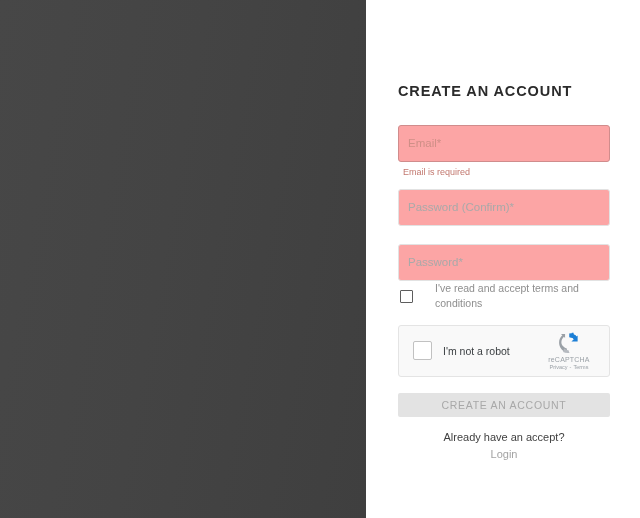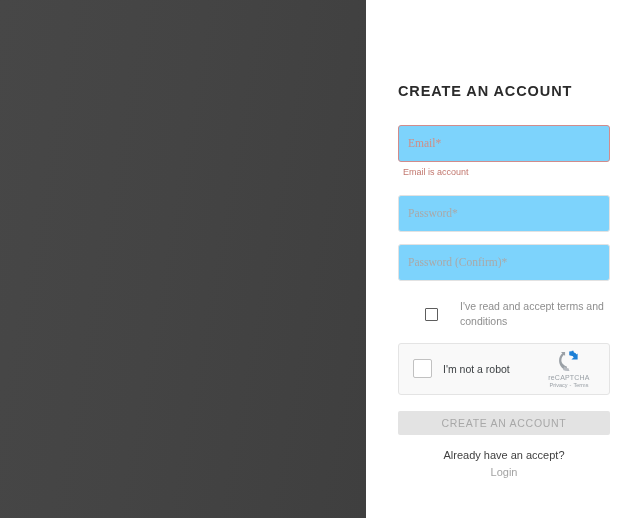--- a/index.html
+++ b/index.html
@@ -54,23 +54,23 @@
 
   
   .field-wrap { margin-top: 0; }
 
   .text-field {
     display: block;
     width: 212px;
     height: 37px;
     border: 1px solid #e2e2e2;
     border-radius: 3px;
-    background: #7dd3fc;
+    background: #fca5a5;
     padding: 0 9px;
-    font-family: Liberation Serif, serif;
+    font-family: Liberation Sans, sans-serif;
     font-size: 11.5px;
     color: #4a4a4a;
     outline: none;
   }
   .text-field::placeholder {
     color: #a9a9a9;
     opacity: 1;
   }
 
   .text-field.has-error {
@@ -91,23 +91,21 @@
   }
 
   .field-password   { margin-top: 18px; }
   .field-password2  { margin-top: 12px; }
   .field-name       { margin-top: 12px; }
 
   
   .terms-row {
     display: flex;
     align-items: flex-start;
-    margin-top: 18px;
     padding-left: 2px;
-    justify-content: flex-end;
   }
   .checkbox-square {
     width: 13px;
     height: 13px;
     border: 1.6px solid #5d5d5d;
     background: #ffffff;
     flex: 0 0 13px;
     margin-top: 9px;
     border-radius: 1px;
     cursor: pointer;
@@ -214,29 +212,29 @@
 
   <div class="hero-panel"></div>
 
   <div class="form-panel">
     <div class="form-inner">
 
       <h1 class="page-title">CREATE AN ACCOUNT</h1>
 
       <div class="field-wrap field-email">
         <input class="text-field has-error" type="text" placeholder="Email*" style="">
-        <div class="error-text">Email is account</div>
+        <div class="error-text">Email is required</div>
+      </div>
+
+      <div class="field-wrap field-password2">
+        <input class="text-field" type="password" placeholder="Password (Confirm)*" style="">
       </div>
 
       <div class="field-wrap field-password">
         <input class="text-field" type="password" placeholder="Password*" style="">
-      </div>
-
-      <div class="field-wrap field-password2">
-        <input class="text-field" type="password" placeholder="Password (Confirm)*" style="">
       </div>
 
 
       <div class="terms-row">
         <div class="checkbox-square"></div>
         <div class="terms-label">I've read and accept terms and conditions</div>
       </div>
 
       <div class="recaptcha-box">
         <div class="recaptcha-check"></div>

